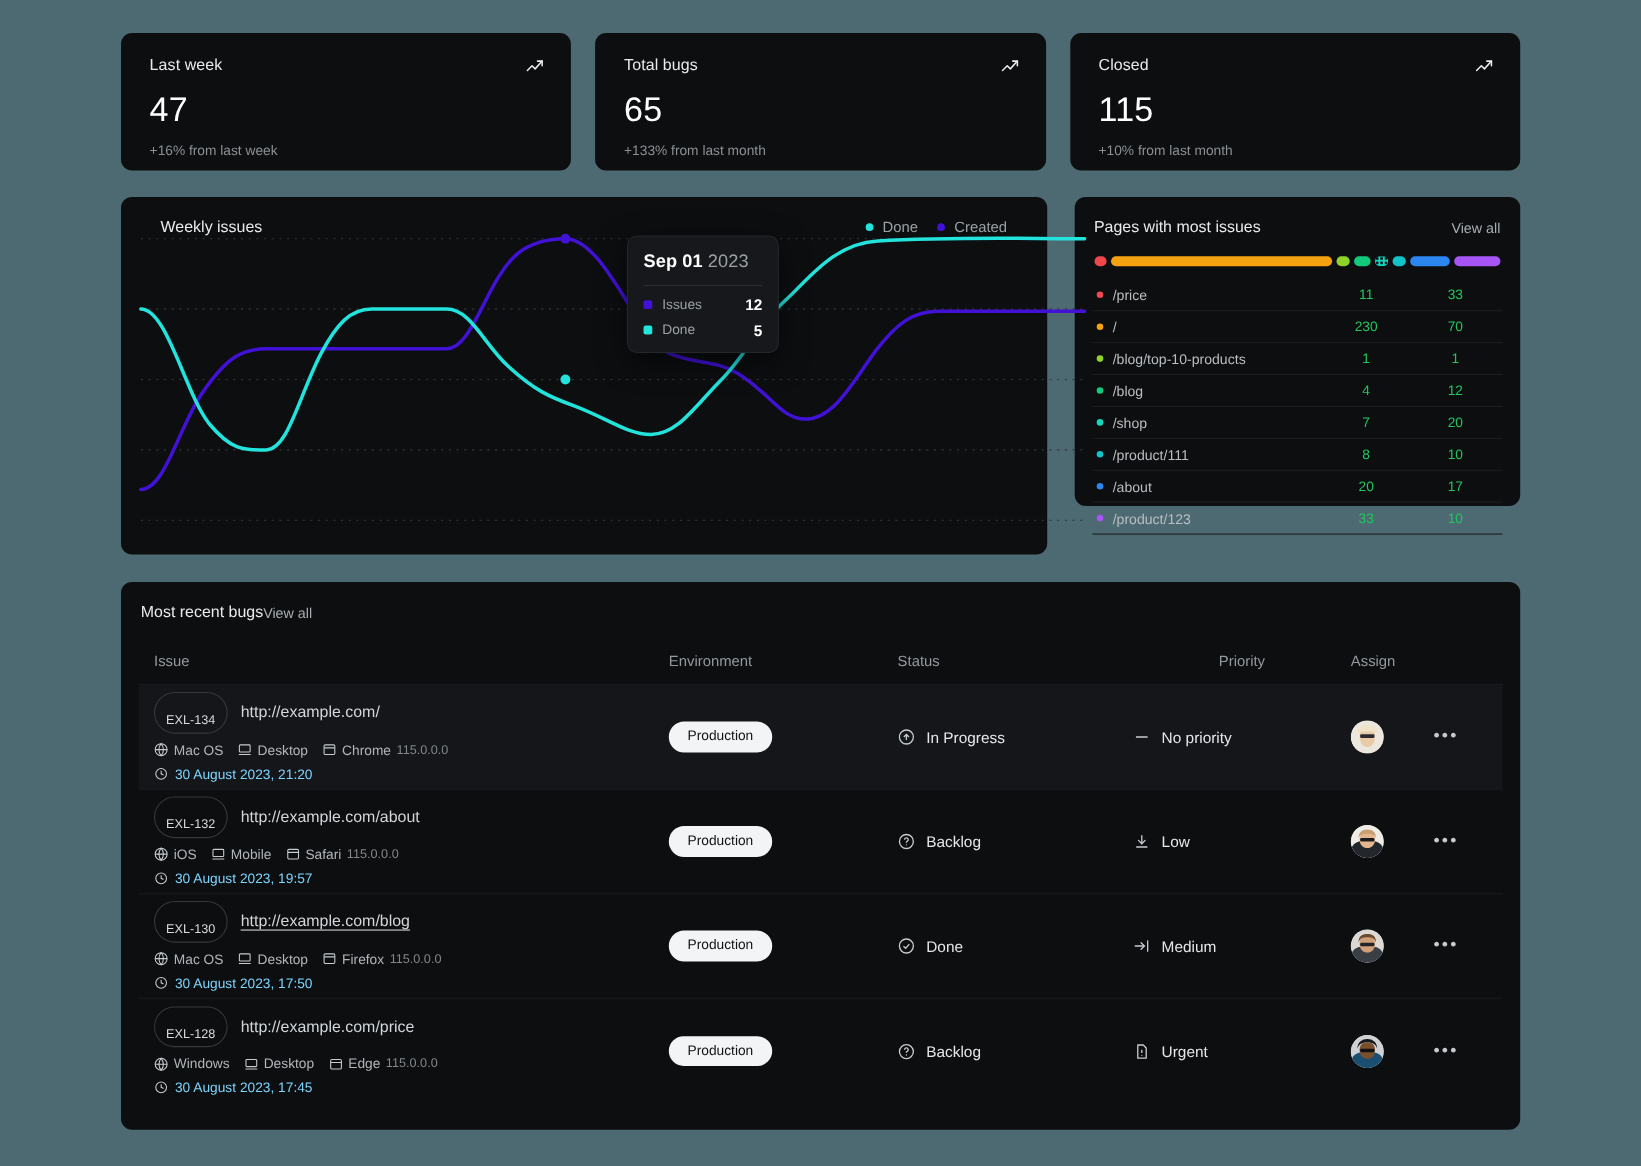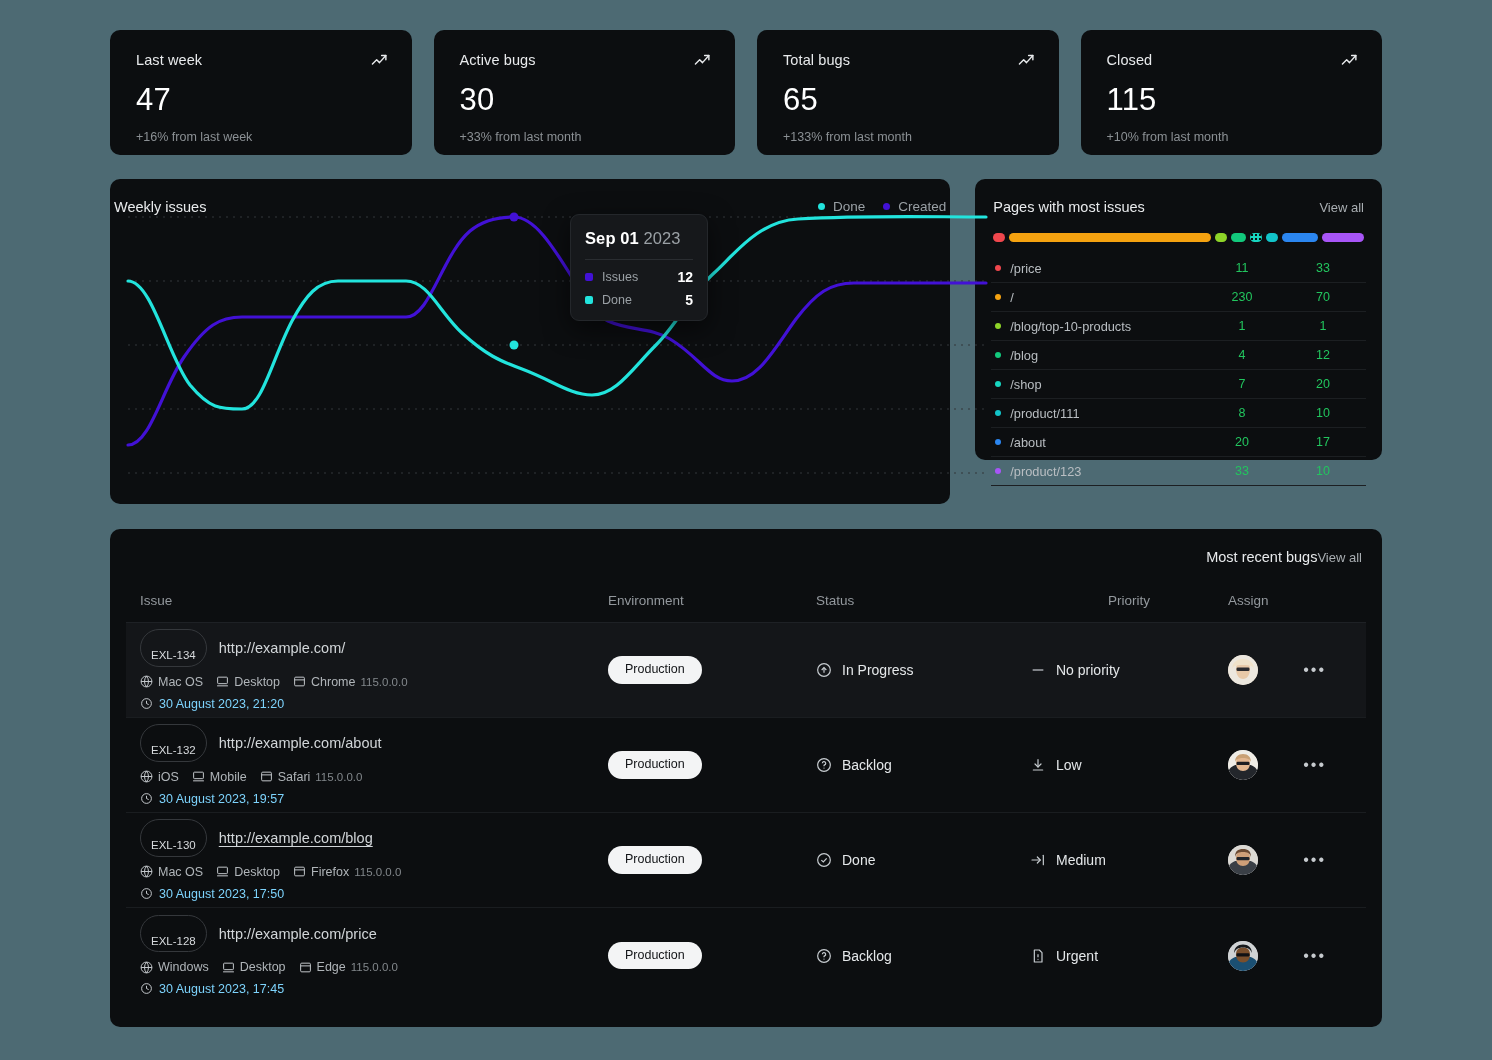--- a/index.html
+++ b/index.html
@@ -18,21 +18,21 @@
   
   .stats-row { display: flex; gap: 22px; }
   .stat-card { flex: 1 1 0; height: 125px; padding: 22px 24px 0 26px; position: relative; }
   .stat-title { color: #e8eaec; font-size: 14.5px; letter-spacing: .1px; }
   .stat-value { color: #ffffff; font-size: 31px; font-weight: 400; margin-top: 14px; letter-spacing: .2px; }
   .stat-sub { color: #8b9094; font-size: 12.5px; margin-top: 12px; }
   .trend-icon { position: absolute; top: 22px; right: 24px; color: #e8eaec; }
 
   
   .mid-row { display: flex; gap: 25px; margin-top: 24px; }
-  .chart-card { width: 892px; height: 325px; position: relative; padding: 20px 4px; }
+  .chart-card { width: 892px; height: 325px; position: relative; padding: 20px 36px; }
   .chart-head { display: flex; justify-content: space-between; align-items: flex-start; }
   .chart-title { color: #e8eaec; font-size: 14.5px; }
   .legend { display: flex; gap: 18px; align-items: center; }
   .legend-item { display: flex; gap: 8px; align-items: center; color: #9aa0a5; font-size: 13.5px; }
   .legend-dot { width: 7px; height: 7px; border-radius: 50%; display: inline-block; }
   .plot-wrap { position: absolute; left: 0; top: 30px; width: 892px; height: 280px; }
   .plot-wrap svg { display: block; }
 
   .tooltip {
     position: absolute; left: 460px; top: 5px; width: 138px;
@@ -60,21 +60,21 @@
   }
   .prow { display: flex; align-items: center; height: 29px; border-bottom: 1px solid #1c1f22; padding: 0 4px; }
   .prow:last-child { border-bottom: 1px solid #1c1f22; }
   .pdot { width: 6px; height: 6px; border-radius: 50%; margin-right: 9px; flex: none; }
   .pname { color: #b9bec2; font-size: 12.8px; flex: 1; }
   .pnum { color: #22c55e; font-size: 12.5px; width: 84px; text-align: center; }
   .pnum.last { width: 78px; }
 
   
   .bugs-card { margin-top: 25px; height: 498px; padding: 20px 16px 0 16px; }
-  .bugs-head { display: flex; justify-content: flex-end; align-items: center; padding: 0 4px 0 2px; }
+  .bugs-head { display: flex; justify-content: flex-start; align-items: center; padding: 0 4px 0 2px; }
   .bugs-title { color: #e8eaec; font-size: 14.5px; }
   .thead { display: flex; align-items: center; height: 44px; border-bottom: 1px solid #1e2125; margin-top: 14px; padding: 0 14px; }
   .th { color: #93989d; font-size: 13.5px; }
   .c-issue { width: 468px; }
   .c-env { width: 208px; }
   .c-status { width: 214px; }
   .c-prio { width: 198px; text-align: center; }
   .c-assign { flex: 1; }
 
   .trow { display: flex; align-items: center; height: 95px; border-bottom: 1px solid #1a1d20; padding: 0 14px; }
@@ -106,31 +106,20 @@
 </head>
 <body>
 
 <div class="page">
 
   <div class="stats-row">
     <div class="card stat-card">
       <div class="stat-title">Last week</div>
       <div class="stat-value">47</div>
       <div class="stat-sub">+16% from last week</div>
-      <span class="trend-icon">
-        <svg width="17" height="17" viewBox="0 0 24 24" fill="none" stroke="currentColor" stroke-width="2" stroke-linecap="round" stroke-linejoin="round">
-            <polyline points="2 17 8 11 12 15 21 5"></polyline>
-            <polyline points="15 5 21 5 21 11"></polyline>
-          </svg>
-      </span>
-    </div>
-    <div class="card stat-card">
-      <div class="stat-title">Active bugs</div>
-      <div class="stat-value">30</div>
-      <div class="stat-sub">+33% from last month</div>
       <span class="trend-icon">
         <svg width="17" height="17" viewBox="0 0 24 24" fill="none" stroke="currentColor" stroke-width="2" stroke-linecap="round" stroke-linejoin="round">
             <polyline points="2 17 8 11 12 15 21 5"></polyline>
             <polyline points="15 5 21 5 21 11"></polyline>
           </svg>
       </span>
     </div>
     <div class="card stat-card">
       <div class="stat-title">Total bugs</div>
       <div class="stat-value">65</div>

